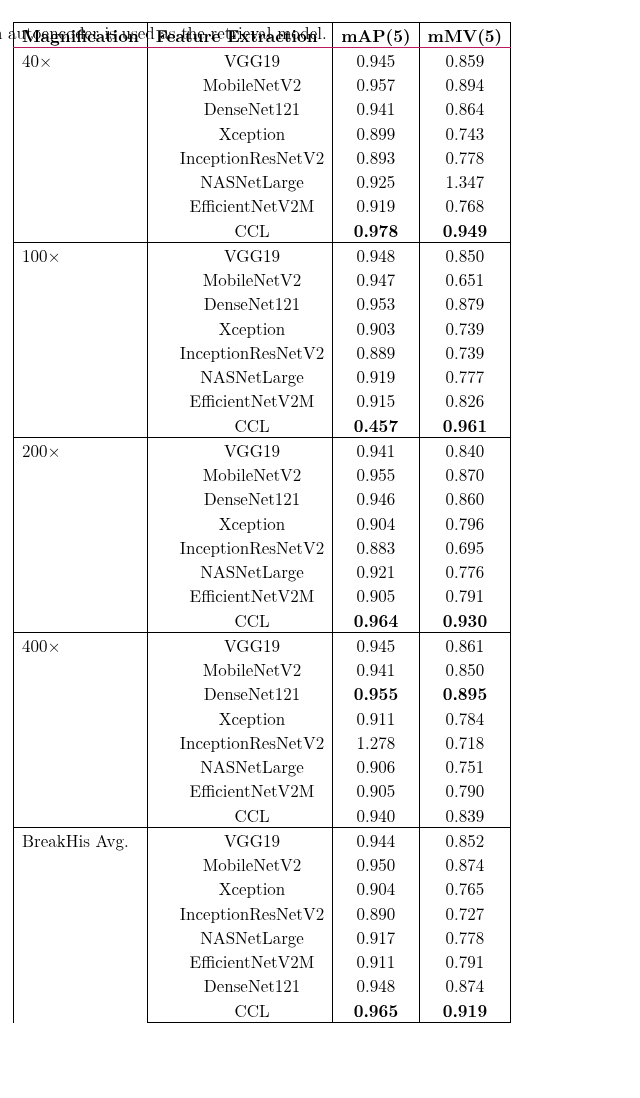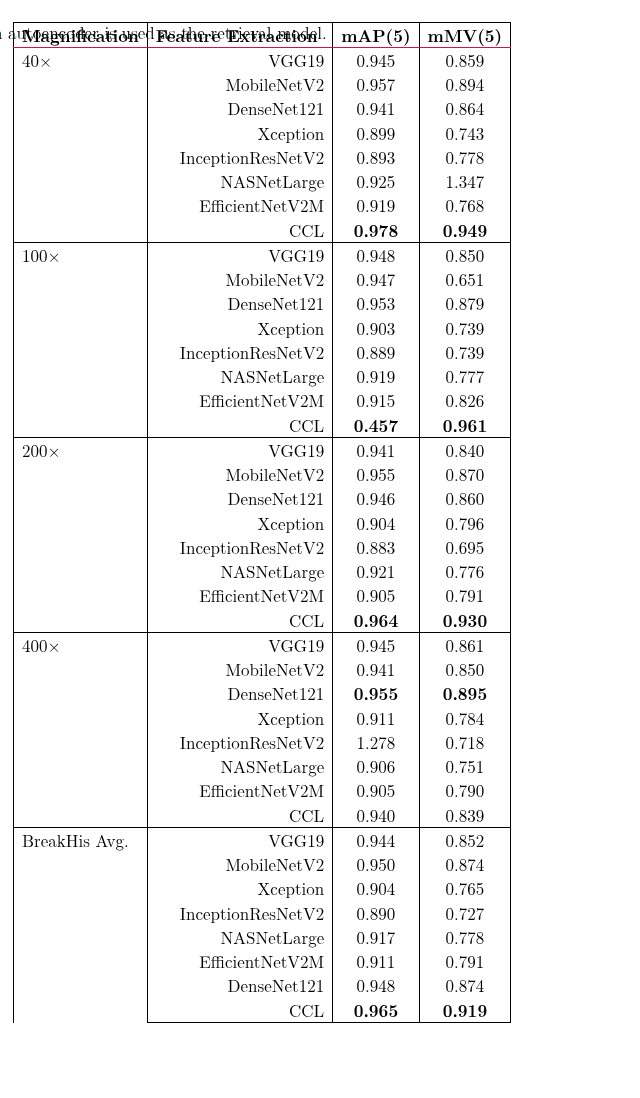--- a/index.html
+++ b/index.html
@@ -34,21 +34,21 @@
     white-space: nowrap;
   }
   table.results thead th {
     border-top: 1px solid #000;
     border-bottom: 1px solid #be185d;
     text-align: left;
     font-weight: bold;
   }
   table.results thead th.num { text-align: left; }
   table.results td.mag { text-align: left; }
-  table.results td.feat { text-align: right; padding-left: 32px; }
+  table.results td.feat { text-align: center; padding-left: 32px; }
   table.results td.num { text-align: center; }
   table.results tr.group-first td { border-top: 1px solid #000; margin-top: 8px; }
   table.results tr.last td { border-bottom: 1px solid #000; }
   .bold { font-weight: bold; }
 </style>
 </head>
 <body>
 <div class="page">
 
 <div class="caption-frag">aph autoencoder is used as the retrieval model.</div>

